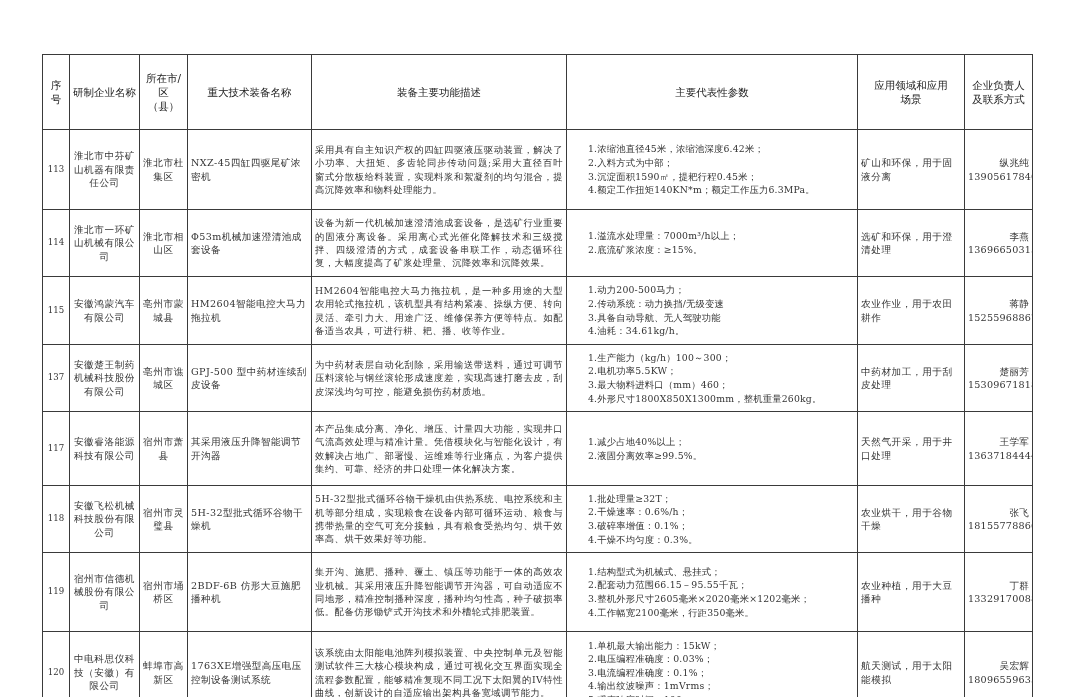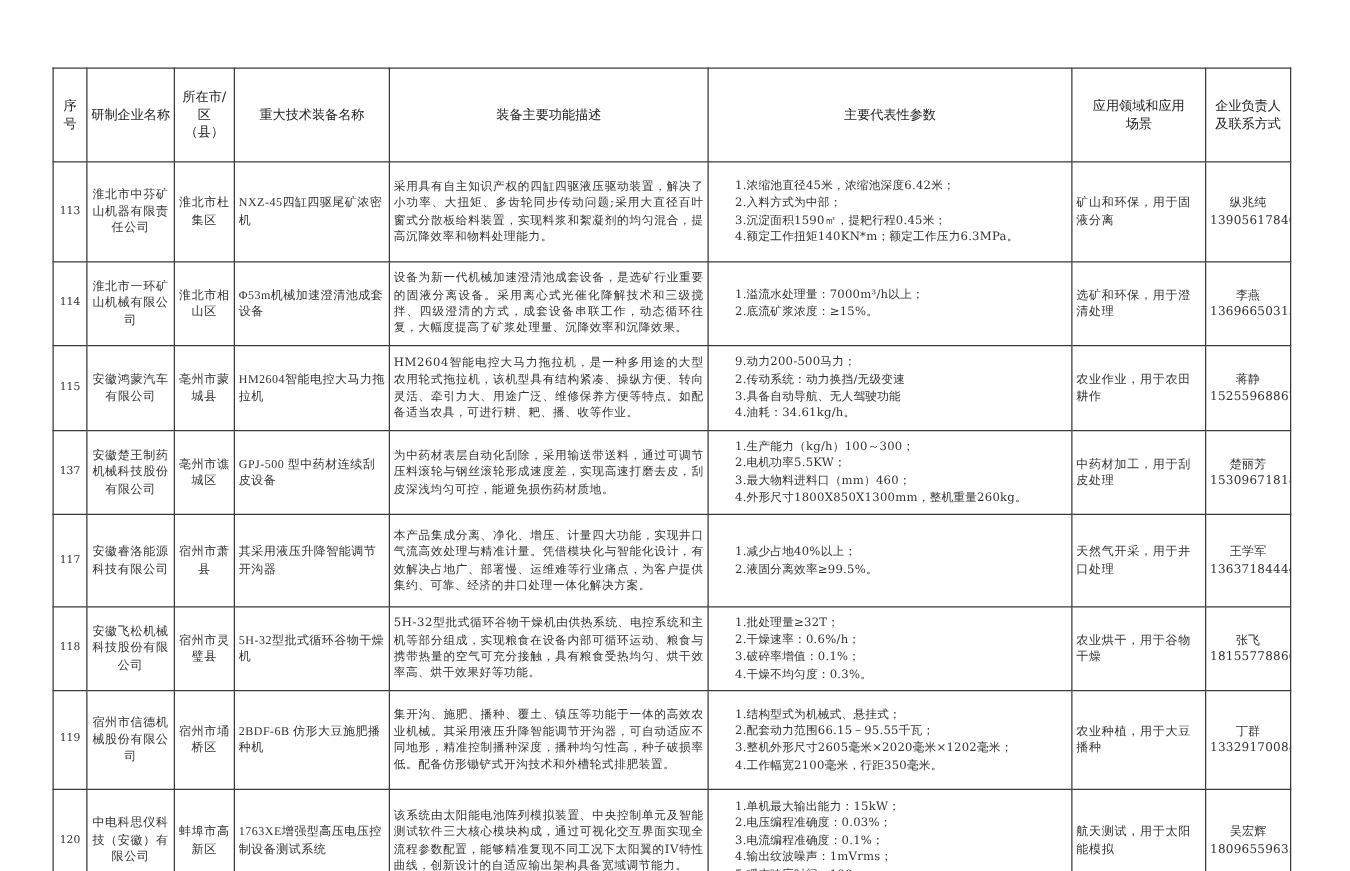--- a/index.html
+++ b/index.html
@@ -24,26 +24,26 @@
     table.equip th {
       font-family: "DejaVu Sans", "Liberation Sans", sans-serif;
       font-weight: normal; font-size: 10.5px; line-height: 14px;
       text-align: center; color: #222;
       height: 40px;
     }
     td { font-size: 9.6px; line-height: 13.4px; letter-spacing: 0.6px; }
     td.num { text-align: center; font-size: 8.6px; letter-spacing: 0; padding: 0 1px; }
     td.company { text-align: center; }
     td.loc { text-align: center; }
-    td.equip-name { text-align: left; letter-spacing: 0.4px; font-family: Liberation Serif, serif; }
+    td.equip-name { text-align: left; letter-spacing: 0.4px; }
     td.desc { text-align: justify; letter-spacing: 0.5px; font-size: 9.3px; line-height: 13.4px; vertical-align: top; padding-top: 1px; }
     td.params { text-align: left; font-size: 9.3px; line-height: 13.6px; letter-spacing: 0.2px; }
     td.params div { white-space: nowrap; margin-left: 18px; }
     td.app { text-align: left; }
-    td.contact { text-align: center; letter-spacing: 0.2px; }
+    td.contact { text-align: right; letter-spacing: 0.2px; }
     td.contact .phone { font-size: 9.6px; }
     tr.r113 { height: 80px; }
     tr.r114 { height: 67px; }
     tr.r115 { height: 68px; }
     tr.r116 { height: 67px; }
     tr.r117 { height: 74px; }
     tr.r118 { height: 67px; }
     tr.r119 { height: 79px; }
     tr.r120 { height: 82px; }
   </style>
@@ -112,21 +112,21 @@
         </td>
       </tr>
 
       <tr class="r115">
         <td class="num">115</td>
         <td class="company">安徽鸿蒙汽车有限公司</td>
         <td class="loc">亳州市蒙城县</td>
         <td class="equip-name">HM2604智能电控大马力拖拉机</td>
         <td class="desc">HM2604智能电控大马力拖拉机，是一种多用途的大型农用轮式拖拉机，该机型具有结构紧凑、操纵方便、转向灵活、牵引力大、用途广泛、维修保养方便等特点。如配备适当农具，可进行耕、耙、播、收等作业。</td>
         <td class="params">
-          <div>9.动力200-500马力；</div>
+          <div>1.动力200-500马力；</div>
           <div>2.传动系统：动力换挡/无级变速</div>
           <div>3.具备自动导航、无人驾驶功能</div>
           <div>4.油耗：34.61kg/h。</div>
         </td>
         <td class="app">农业作业，用于农田耕作</td>
         <td class="contact">
           <div>蒋静</div>
           <div class="phone">15255968867</div>
         </td>
       </tr>

